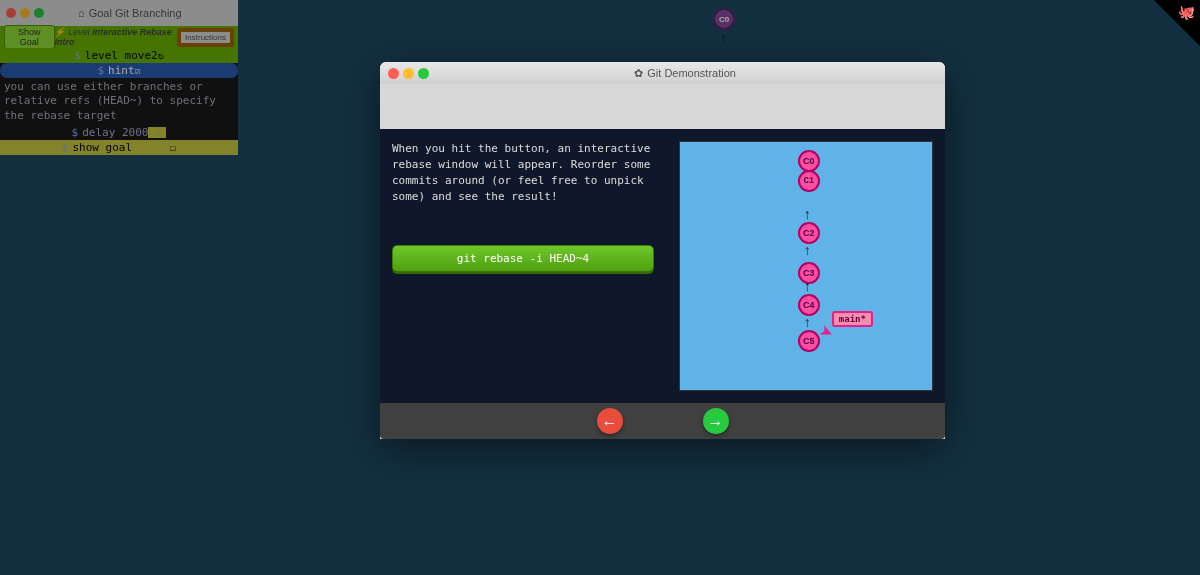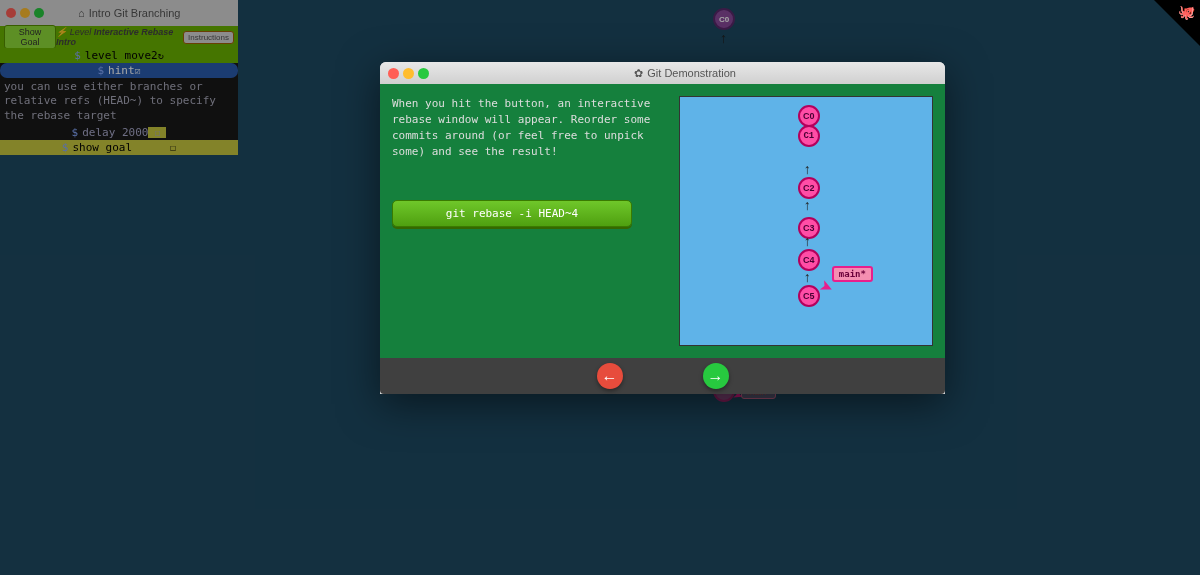--- a/index.html
+++ b/index.html
@@ -7,21 +7,21 @@
 
 .top-bar { position:absolute; top:0; left:0; width:238px; height:26px; background:#d8d8d8; display:flex; align-items:center; padding:0 6px; gap:4px; font-size:11px; color:#555; }
 .traffic-dot { width:10px; height:10px; border-radius:50%; }
 .td-red { background:#ff5f56; } .td-yel { background:#ffbd2e; } .td-grn { background:#27c93f; }
 .top-title { margin-left:30px; display:flex; align-items:center; gap:4px; }
 
 .toolbar { position:absolute; top:26px; left:0; width:238px; height:22px; background:#6bb400; display:flex; align-items:center; justify-content:space-between; padding:0 4px; font-size:9px; }
 .btn-show-goal { background:#8fdc3a; border:1px solid #568f00; padding:1px 5px; border-radius:3px; color:#333; font-size:9px; cursor:pointer; }
 .lvl-name { color:#444; font-size:9px;font-style:italic; }
 .lvl-name b { font-weight:bold; }
-.btn-instr { background:#d8d8d8; border:1px solid #a16207; padding:1px 4px; border-radius:3px; font-size:8px; color:#555; cursor:pointer; }
+.btn-instr { background:#d8d8d8; border:4px solid #a16207; padding:1px 4px; border-radius:3px; font-size:8px; color:#555; cursor:pointer; }
 
 .terminal { position:absolute; top:48px; left:0; width:238px; background:#1a1a1a; color:#aac; font-family:Menlo,Consolas,monospace; font-size:11px; }
 .cmd-row { display:flex; justify-content:center; align-items:center; padding:1px 4px; }
 .cmd-row.green { background:#6bb400; color:#000; }
 .cmd-row.blue  { background:#2a5db0; color:#fff;border-radius:7px; }
 .cmd-row.yellow{ background:#c9c940; color:#000;gap:38px; }
 .prompt { color:#8af; margin-right:4px; }
 .hint-text { padding:2px 4px; color:#aab; line-height:1.3; }
 .icon-box { font-size:10px; }
 
@@ -30,24 +30,24 @@
 .bg-commit { position:absolute; left:713px; width:22px; height:22px; border-radius:50%; background:#8a4a9c; border:2px solid #5a2a6c; display:flex; align-items:center; justify-content:center; font-size:8px; color:#fff; font-weight:bold; }
 .bg-arrow-up { position:absolute; left:720px; width:10px; font-size:14px; color:#222; }
 .bg-main-tag { position:absolute; left:741px; top:385px; background:rgba(244,143,177,0.3); border:1px solid #cf6b8f; border-radius:3px; padding:1px 5px; font-size:9px; color:#a55; }
 .bg-ptr { position:absolute; left:733px; top:388px; color:#e91e8c; font-size:12px; transform:rotate(20deg); }
 
 .modal { position:absolute; left:380px; top:62px; width:565px; background:#d8d8d8; border-radius:6px 6px 0 0; box-shadow:0 10px 40px rgba(0,0,0,0.5); }
 .modal-titlebar { height:22px; background:linear-gradient(#e8e8e8,#d0d0d0); border-radius:6px 6px 0 0; display:flex; align-items:center; padding:0 8px; font-size:11px; color:#555; }
 .modal-titlebar .traffic-dot { width:11px; height:11px; margin-right:4px; }
 .modal-title { margin:0 auto; display:flex; align-items:center; gap:4px; }
 
-.modal-body { background:#15803d; padding:12px; display:flex; gap:16px; }
+.modal-body { background:#0f172a; padding:12px; display:flex; gap:16px;margin-top:45px; }
 .left-pane { width:275px; }
 .instr-text { color:#ddd; font-family:Menlo,Consolas,monospace; font-size:11px; line-height:1.45; }
-.cmd-btn { margin-top:40px; display:block; width:240px; background:linear-gradient(#6fc72a,#4fa010); border:1px solid #3a7a00; border-radius:5px; padding:6px 18px; text-align:center; color:#fff; font-family:Menlo,Consolas,monospace; font-size:11px; cursor:pointer; box-shadow:0 2px 0 #356800; }
+.cmd-btn { margin-top:40px; display:block; width:262px; background:linear-gradient(#6fc72a,#4fa010); border:1px solid #3a7a00; border-radius:5px; padding:6px 18px; text-align:center; color:#fff; font-family:Menlo,Consolas,monospace; font-size:11px; cursor:pointer; box-shadow:0 2px 0 #356800; }
 
 .viz-pane { width:258px; height:250px; background:#5fb3e8; border:1px solid #333; position:relative; }
 .commit-node { position:absolute; left:118px; width:22px; height:22px; border-radius:50%; background:#ff4da6; border:2px solid #b3005c; display:flex; align-items:center; justify-content:center; font-size:9px; font-weight:bold; color:#4a0033; }
 .arrow-up { position:absolute; left:124px; font-size:14px; color:#222; font-weight:bold; }
 .main-tag { position:absolute; left:152px; top:169px; background:#f48fb1; border:2px solid #e91e8c; border-radius:3px; padding:1px 5px; font-size:9px; font-family:Menlo,monospace; color:#6a003a; font-weight:bold; }
 .ptr-arrow { position:absolute; left:140px; top:180px; color:#e91e8c; font-size:16px; transform:rotate(25deg); }
 
 .modal-footer { background:#404040; height:36px; display:flex; align-items:center; justify-content:center; gap:80px; border-radius:0 0 4px 4px; }
 .nav-btn { width:26px; height:26px; border-radius:50%; display:flex; align-items:center; justify-content:center; font-size:16px; font-weight:bold; color:#fff; cursor:pointer; box-shadow:0 2px 4px rgba(0,0,0,0.4); }
 .nav-prev { background:#e74c3c; } .nav-next { background:#27c93f; }
@@ -57,21 +57,21 @@
 </style>
 </head>
 <body>
 
 <div class="top-bar">
   <div class="traffic-dot td-red"></div>
   <div class="traffic-dot td-yel"></div>
   <div class="traffic-dot td-grn"></div>
   <div class="top-title">
     <span>⌂</span>
-    <span>Intro Git Branching</span>
+    <span>Goal Git Branching</span>
   </div>
 </div>
 
 <div class="toolbar">
   <button class="btn-show-goal">Show Goal</button>
   <span class="lvl-name">
     <span>⚡ Level</span> <b>Interactive Rebase Intro</b>
   </span>
   <button class="btn-instr">Instructions</button>
 </div>

